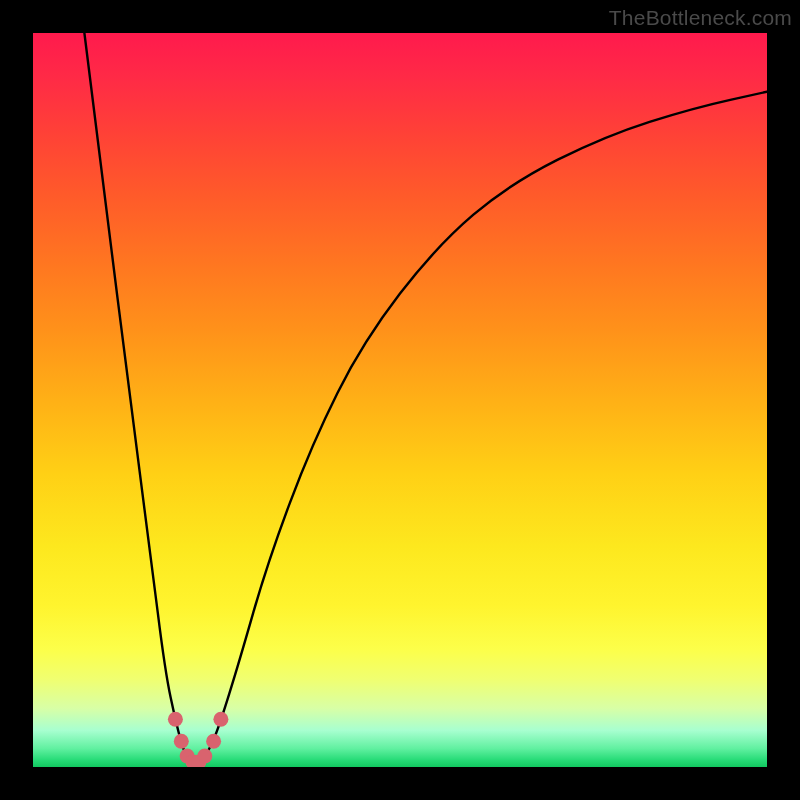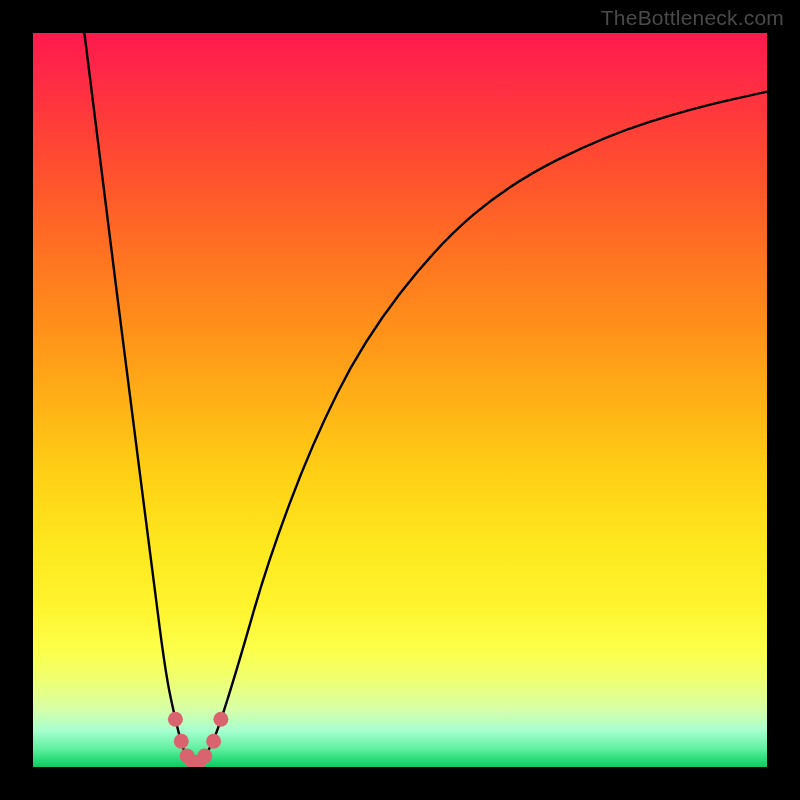--- a/index.html
+++ b/index.html
@@ -44,21 +44,21 @@
       #d8ffa6 92%,
       #a8ffd0 95%,
       #60f0a0 97.5%,
       #28dC78 99%,
       #12c860 100%
     );
   }
   .watermark {
     position: absolute;
     top: 6px;
-    right: 16px;
+    right: 8px;
     color: #4a4a4a;
     font-size: 21px;
     font-weight: 400;
     letter-spacing: 0.2px;
     user-select: none;
   }
   svg.curve {
     position: absolute;
     inset: 0;
     width: 734px;

